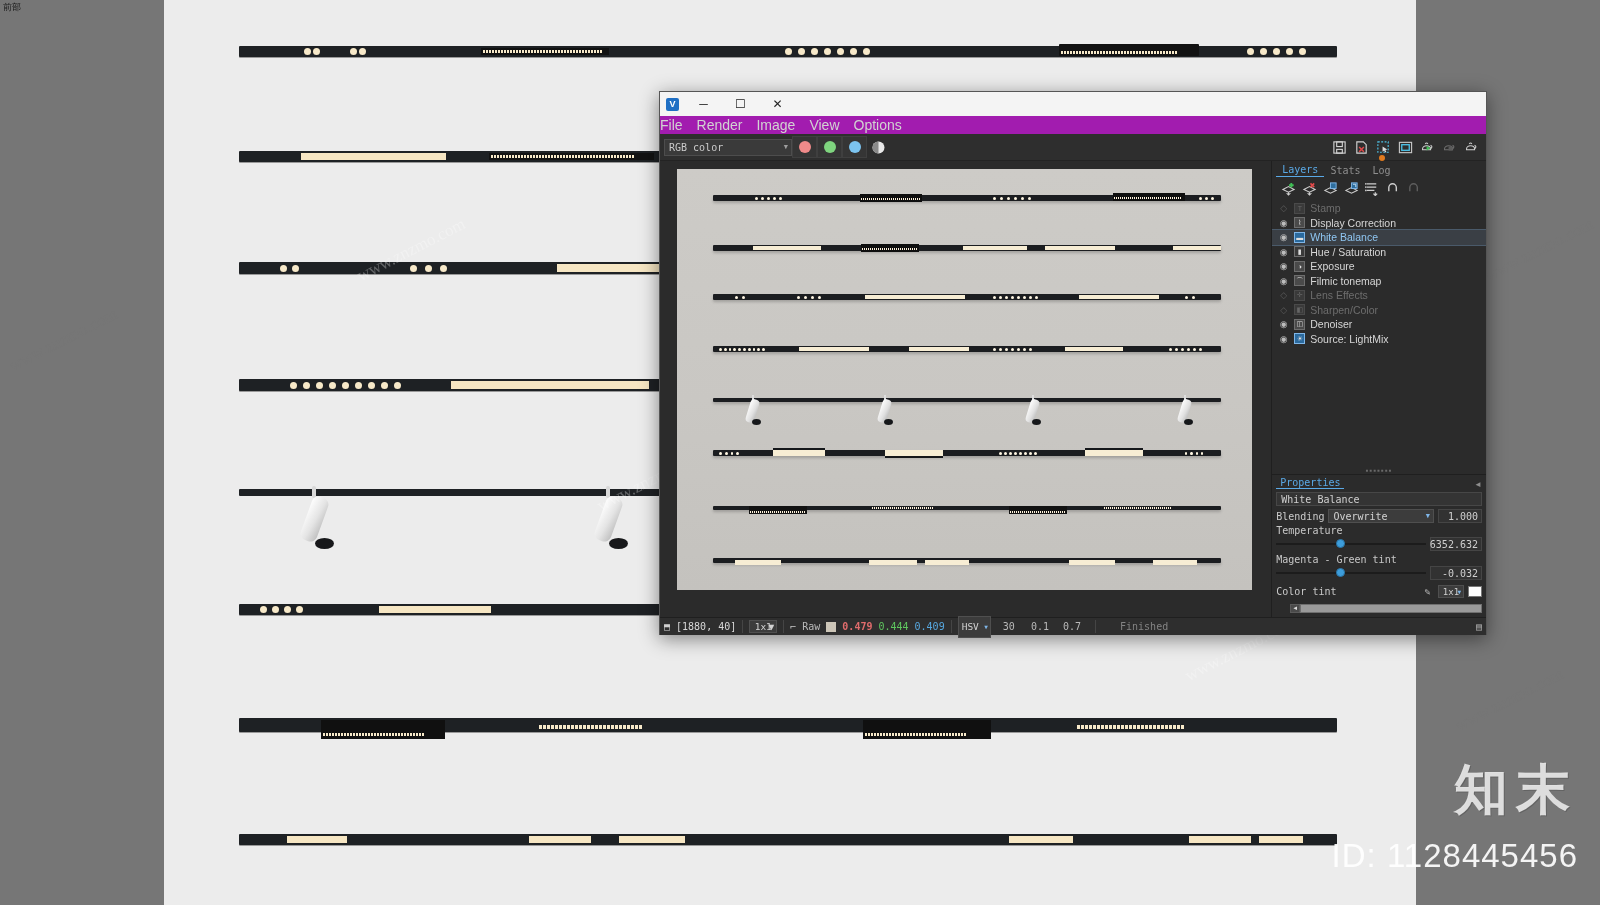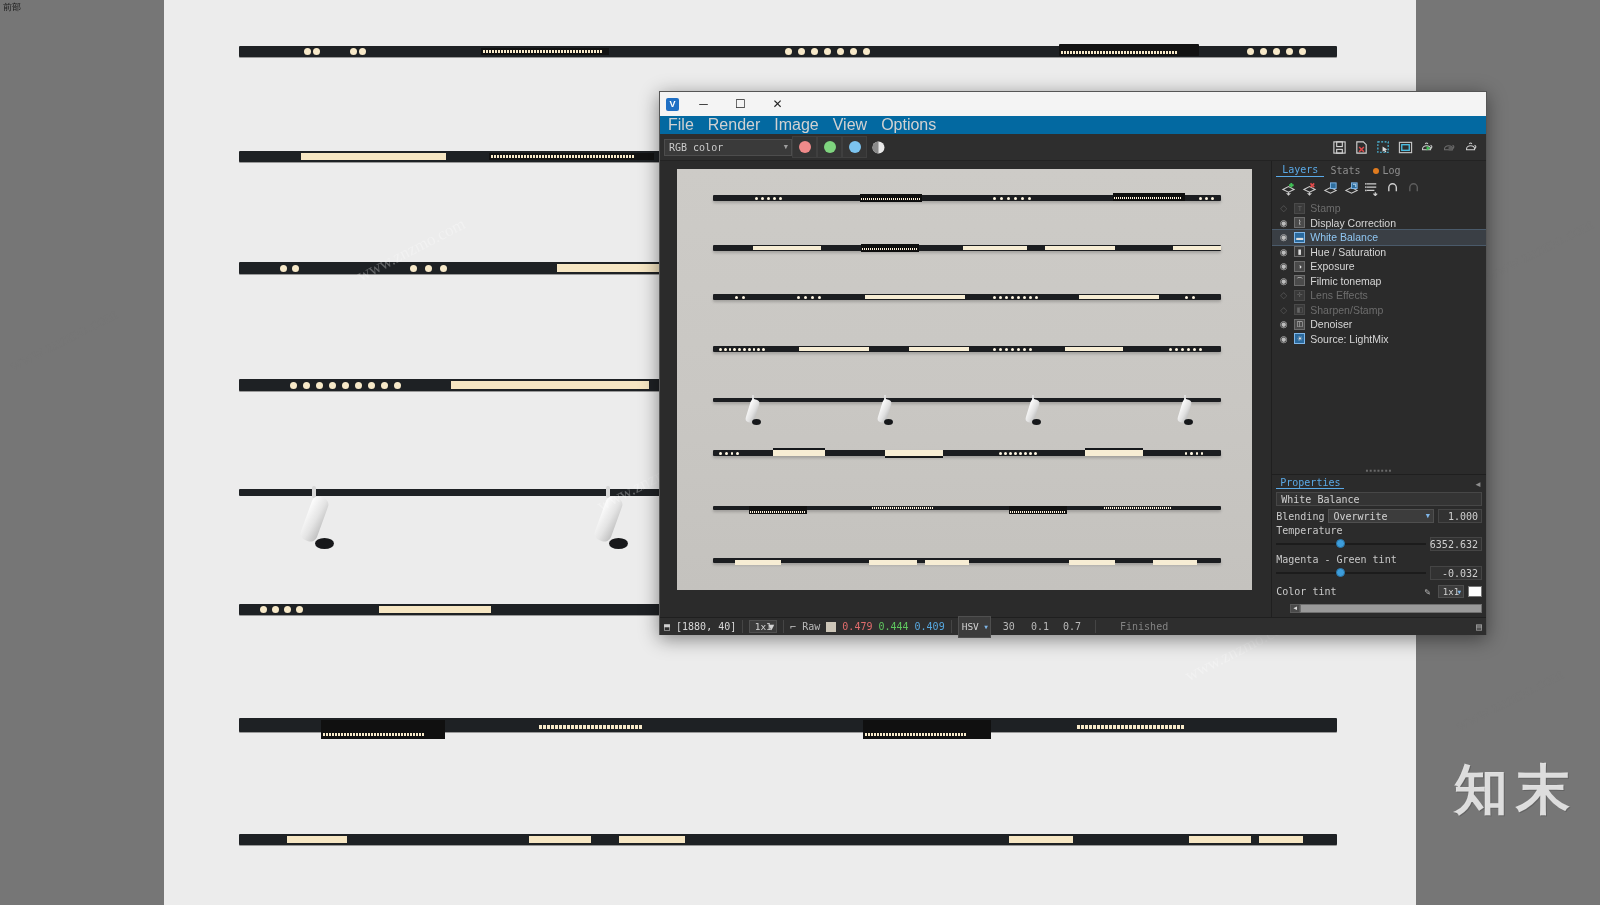--- a/index.html
+++ b/index.html
@@ -70,22 +70,22 @@
   }
   .vray-logo {
     width:13px; height:13px; background:#1f6fc4; color:#fff; font-size:9px;
     display:flex; align-items:center; justify-content:center; border-radius:2px;
     margin-right:6px; font-weight:bold;
   }
   .tb-title { flex:1; white-space:nowrap; overflow:hidden; }
   .winbtn { width:37px; height:24px; display:flex; align-items:center;
             justify-content:center; color:#222; font-size:12px; }
 
-  .menubar { height:18px; background:#0369a1; display:flex; align-items:center;
-             padding-left:8px; gap:14px; font-size:16px; color:#d2d2d2;
+  .menubar { height:18px; background:#a21caf; display:flex; align-items:center;
+             gap:14px; font-size:14px; color:#d2d2d2;
              font-family:"Liberation Sans",sans-serif; }
   .menubar span { cursor:default; }
 
   .toolrow { height:27px; background:#2e2e2e; display:flex; align-items:center;
              padding:0 4px; gap:0; border-bottom:1px solid #232323; }
   .combo {
     height:17px; background:#3a3a3a; border:1px solid #4d4d4d; color:#cbcbcb;
     font-size:10px; font-family:"DejaVu Sans Mono", monospace;
     display:flex; align-items:center; padding:0 4px; width:128px;
     position:relative;
@@ -122,21 +122,21 @@
   .rspot .rlens { position:absolute; width:9px; height:6px; border-radius:50%;
                   background:#15171a; top:25px; left:8px; }
 
   .sidepanel { width:215px; background:#2b2b2b; border-left:1px solid #1f1f1f;
                display:flex; flex-direction:column; }
   .tabs { height:16px; display:flex; align-items:flex-end; gap:0;
           background:#2b2b2b; padding-left:4px; }
   .tab { font-size:10px; font-family:"DejaVu Sans Mono",monospace; padding:1px 6px;
          color:#8f8f8f; }
   .tab.active { color:#5aa9e6; border-bottom:1px solid #5aa9e6; }
-  .tab.log { display:flex; align-items:center; gap:4px; }
+  .tab.log { display:flex; align-items:center; gap:4px;flex-direction:column; }
   .logdot { width:6px; height:6px; border-radius:50%; background:#e07b1f; }
 
   .layertools { height:22px; display:flex; align-items:center; gap:4px;
                 padding-left:8px; background:#2b2b2b; }
   .lt { width:17px; height:17px; display:flex; align-items:center; justify-content:center; }
 
   .layerlist { flex:1; overflow:hidden; padding-top:2px; }
   .lrow { height:14.5px; display:flex; align-items:center; gap:5px; padding-left:6px;
           font-size:10.5px; color:#d6d6d6; }
   .lrow.sel { background:#3a3f45; color:#8fc6f2; outline:1px solid #4a5a6a; }
@@ -190,21 +190,21 @@
               font-size:6px; color:#ddd; }
   .hs-bar { flex:1; height:9px; background:#9a9a9a; border:1px solid #6f6f6f; }
 
   .statusbar {
     height:18px; background:#2e2e2e; border-top:1px solid #1f1f1f;
     display:flex; align-items:center; font-size:10px;
     font-family:"DejaVu Sans Mono",monospace; color:#b9b9b9; padding:0 4px; gap:6px;
   }
   .sb-sep { width:1px; height:13px; background:#454545; }
   .coords { color:#d8d8d8; }
-  .sb-r { color:#e06c6c; } .sb-g { color:#5fc75f; } .sb-b { color:#57a8e0; }
+  .sb-r { color:#e06c6c;font-weight:bold; } .sb-g { color:#5fc75f; } .sb-b { color:#57a8e0; }
   .sb-combo { height:22px; background:#3c3c3c; border:1px solid #4f4f4f;
               display:flex; align-items:center; padding:0 11px 0 3px; position:relative;
               color:#d2d2d2; font-size:9.5px; }
   .sb-combo .ca3 { position:absolute; right:2px; font-size:6px; color:#7fb6e8; }
   .sb-finished { color:#838383; margin-left:18px; }
   .sb-right { margin-left:auto; display:flex; align-items:center; gap:4px; }
   .cellsel { width:28px; height:13px; background:#3c3c3c; border:1px solid #4f4f4f;
              display:flex; align-items:center; justify-content:center; position:relative;
              font-size:9.5px; color:#d2d2d2; }
 </style>
@@ -602,20 +602,21 @@
       <div class="seg" style="left:1020px; width:44px; background:#f6e6c3;"></div>
     </div>
 
     <div class="wm dk" style="left:4px; top:330px;">www.znzmo.com</div>
     <div class="wm" style="left:352px; top:240px;">www.znzmo.com</div>
     <div class="wm" style="left:592px; top:470px;">www.znzmo.com</div>
     <div class="wm dk" style="left:1480px; top:240px;">www.znzmo.com</div>
     <div class="wm dk" style="left:1450px; top:690px;">www.znzmo.com</div>
     <div class="wm" style="left:1180px; top:640px;">www.znzmo.com</div>
     <div class="wm-logo">知末</div>
+    <div class="wm-id">ID: 1128445456</div>
   </div>
 
   <div id="vfb">
 
     <div class="titlebar">
       <div class="vray-logo">V</div>
       <div class="winbtn">─</div>
       <div class="winbtn">☐</div>
       <div class="winbtn close">✕</div>
     </div>
@@ -1222,21 +1223,21 @@
             <span>Filmic tonemap</span>
           </div>
           <div class="lrow dis">
             <span class="eye">◇</span>
             <span class="licon">✛</span>
             <span>Lens Effects</span>
           </div>
           <div class="lrow dis">
             <span class="eye">◇</span>
             <span class="licon">◧</span>
-            <span>Sharpen/Stamp</span>
+            <span>Sharpen/Color</span>
           </div>
           <div class="lrow">
             <span class="eye">◉</span>
             <span class="licon">◫</span>
             <span>Denoiser</span>
           </div>
           <div class="lrow">
             <span class="eye">◉</span>
             <span class="licon" style="background:#2b6a9e;border-color:#7fb6e8;">☀</span>
             <span>Source: LightMix</span>

